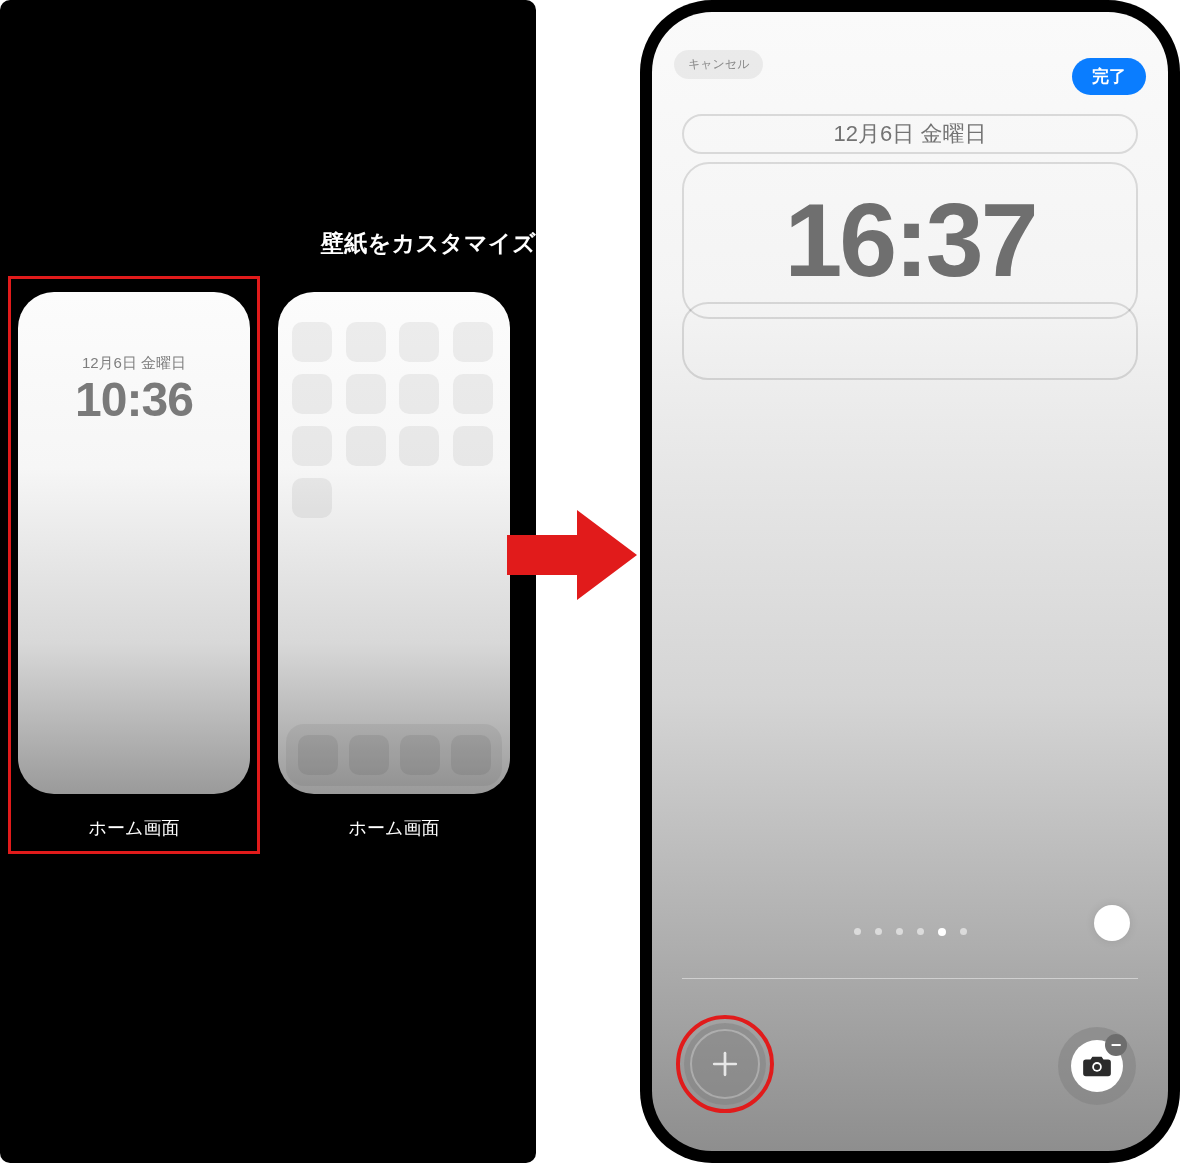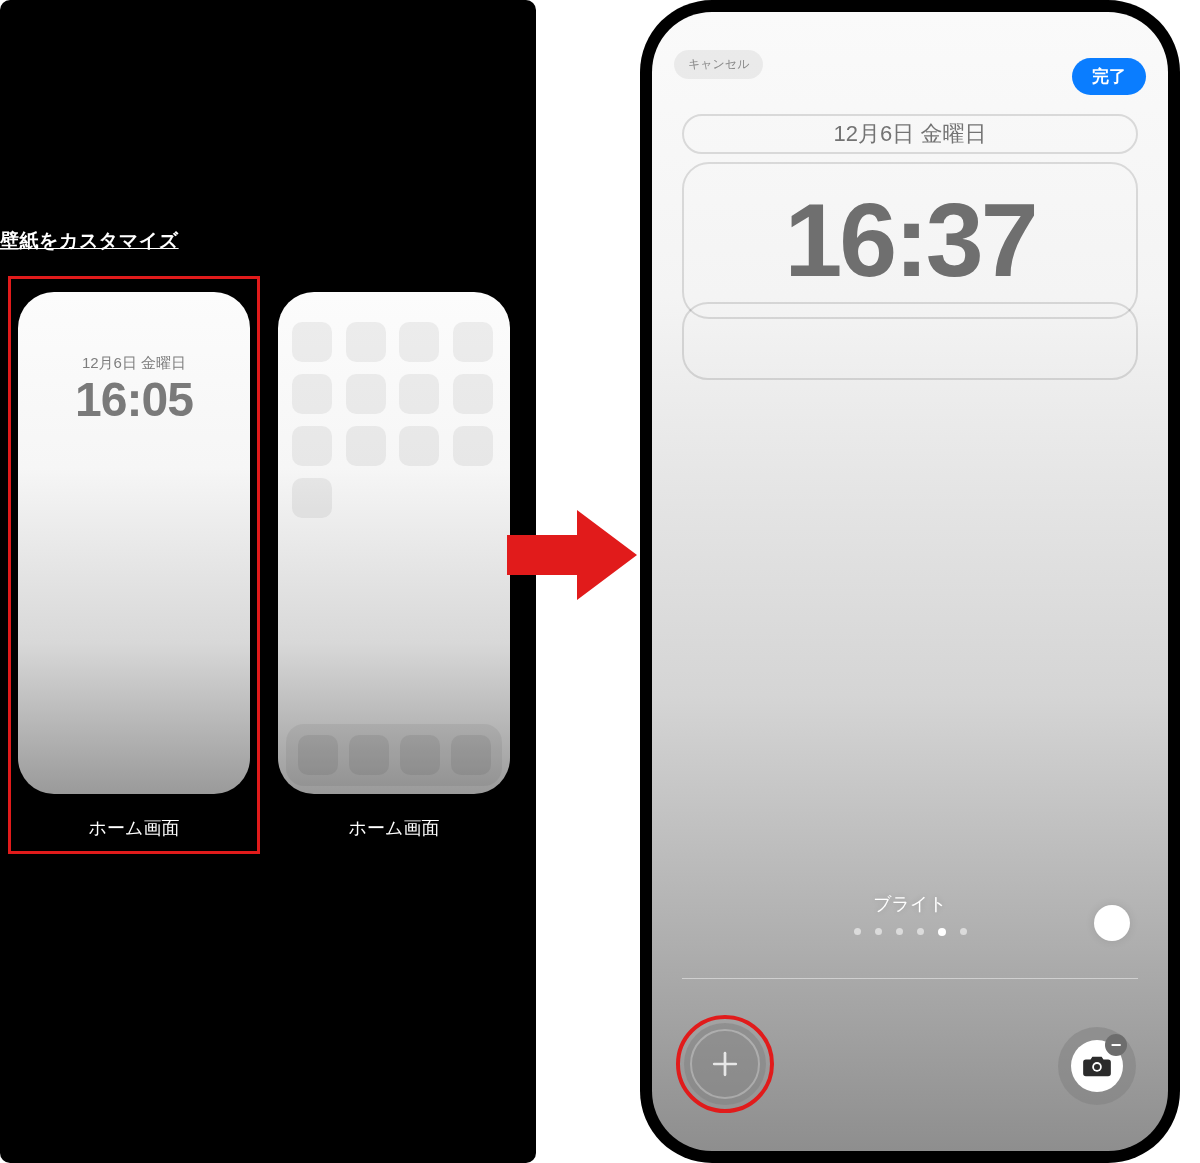--- a/index.html
+++ b/index.html
@@ -22,25 +22,24 @@
     position: absolute;
     left: 0; top: 0;
     width: 536px; height: 1163px;
     background: #000;
     border-radius: 10px;
     color: #fff;
   }
   .left-title {
     position: absolute;
     top: 228px; left: 0; right: 0;
-    text-align: left;
-    font-size: 19px;
+    text-align: right;
+    font-size: 23px;
     font-weight: 600;
     letter-spacing: .5px;
-    text-decoration: underline;
   }
   .thumbs {
     position: absolute;
     top: 278px; left: 10px; right: 10px;
   }
   .thumb-wrap {
     position: absolute;
     top: 0;
     width: 248px;
   }
@@ -299,21 +298,21 @@
 
   <div class="left-panel">
     <div class="left-title">壁紙をカスタマイズ</div>
 
     <div class="thumbs">
 
       <div class="thumb-wrap lock">
         <div class="hl-box"></div>
         <div class="phone-thumb">
           <div class="lock-mini-date">12月6日 金曜日</div>
-          <div class="lock-mini-time">16:05</div>
+          <div class="lock-mini-time">10:36</div>
         </div>
         <div class="thumb-caption">ホーム画面</div>
       </div>
 
       <div class="thumb-wrap home">
         <div class="phone-thumb">
           <div class="home-thumb-inner">
             <div class="app-grid">
               <div class="app-icon"></div>
               <div class="app-icon"></div>
@@ -356,21 +355,20 @@
       <div class="top-bar">
         <button class="btn-cancel">キャンセル</button>
         <button class="btn-done">完了</button>
       </div>
 
       <div class="date-pill">12月6日 金曜日</div>
       <div class="time-box">16:37</div>
       <div class="widget-box"></div>
 
       <div class="style-area">
-        <div class="style-label">ブライト</div>
         <div class="page-dots" id="page-dots">
             <div class="dot"></div>
             <div class="dot"></div>
             <div class="dot"></div>
             <div class="dot"></div>
             <div class="dot active"></div>
             <div class="dot"></div>
           </div>
       </div>
       <div class="big-white-dot"></div>

